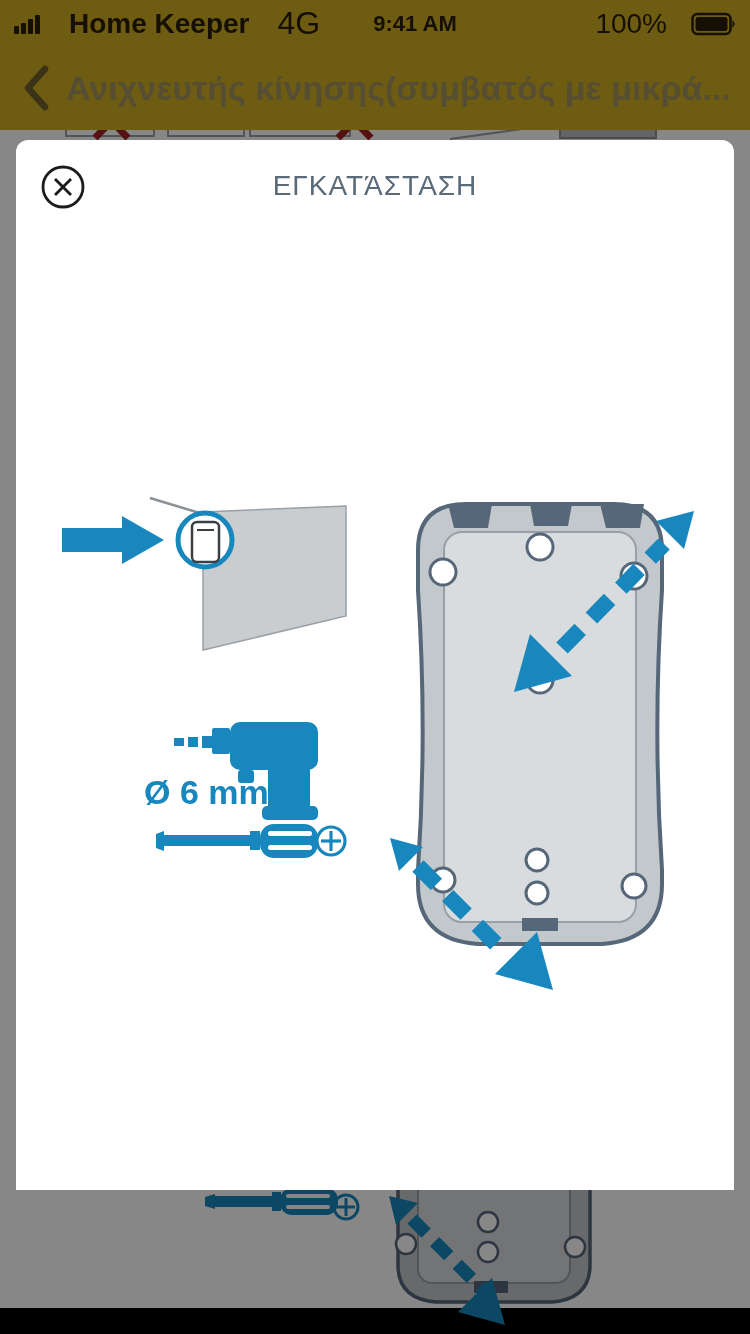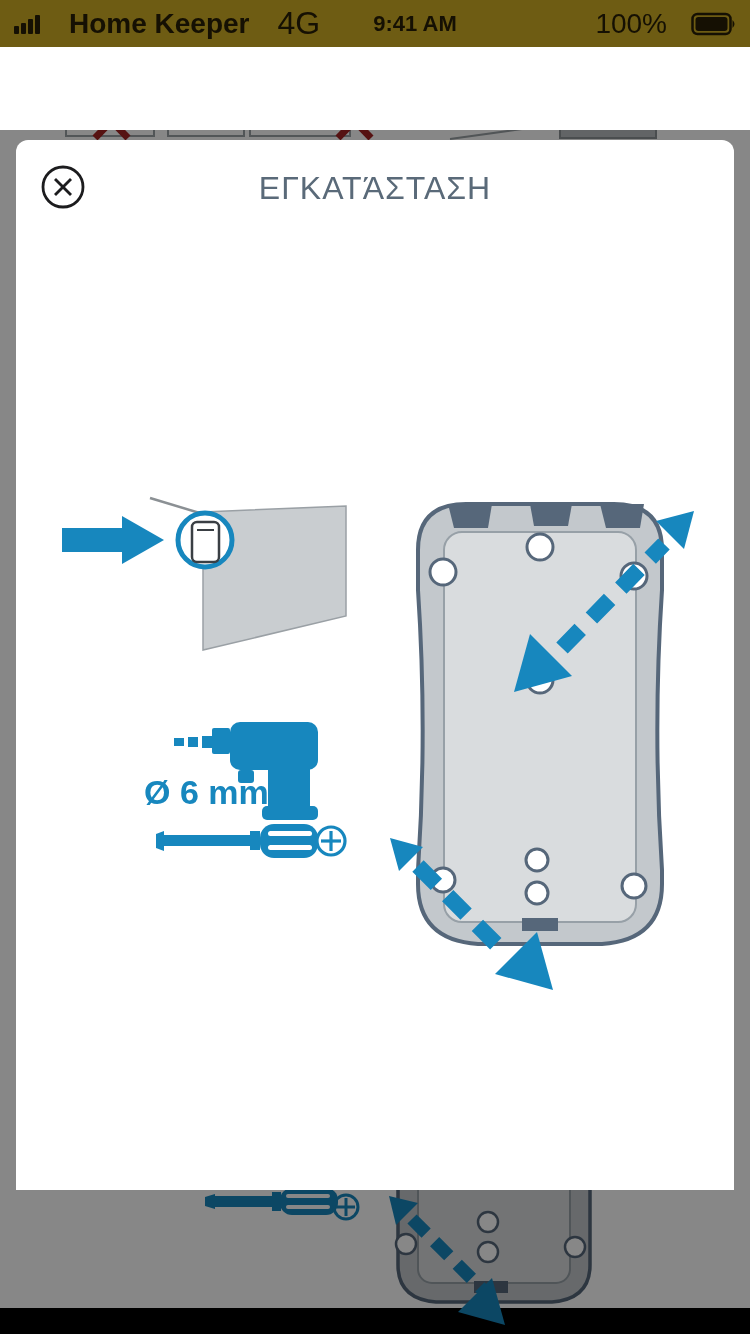--- a/index.html
+++ b/index.html
@@ -39,21 +39,21 @@
   .scrim{position:absolute;left:0;top:0;width:750px;height:1204px;background:rgba(0,0,0,0.47);}
   
   .modal{
     position:absolute;left:16px;top:140px;width:718px;height:1050px;
     background:#ffffff;border-radius:12px 12px 0 0;overflow:hidden;z-index:5;
   }
   .modal-header{position:relative;height:110px;}
   .close-btn{position:absolute;left:24px;top:24px;width:46px;height:46px;background:none;border:none;padding:0;cursor:pointer;}
   .modal-title{
     position:absolute;left:0;right:0;top:30px;text-align:center;
-    font-size:32px;color:#5a6a79;letter-spacing:1px;font-weight:normal;
+    font-size:28px;color:#5a6a79;letter-spacing:1px;font-weight:normal;
   }
   .illus-svg{position:absolute;left:0;top:300px;}
 </style>
 </head>
 <body>
 
 <div class="screen">
 
   <div class="backdrop">
 
@@ -128,20 +128,28 @@
     <div class="sb-right">
       <span>100%</span>
       <svg width="47" height="26" viewBox="0 0 47 26">
         <rect x="1.5" y="3" width="38" height="20" rx="5" fill="none" stroke="#151003" stroke-width="2.5"></rect>
         <rect x="4.5" y="6" width="32" height="14" rx="3" fill="#151003"></rect>
         <path d="M41.5,9 q4,4 0,8 Z" fill="#151003"></path>
       </svg>
     </div>
   </div>
 
+  <div class="nav-bar">
+    <button class="back-btn">
+      <svg width="30" height="50" viewBox="0 0 30 50">
+        <polyline points="24,6 7,25 24,44" fill="none" stroke="#3a3317" stroke-width="6.5" stroke-linecap="round" stroke-linejoin="round"></polyline>
+      </svg>
+    </button>
+    <div class="nav-title">Ανιχνευτής κίνησης(συμβατός με μικρά...</div>
+  </div>
 
   <div class="modal">
     <div class="modal-header">
       <button class="close-btn">
         <svg width="46" height="46" viewBox="0 0 46 46">
           <circle cx="23" cy="23" r="20" fill="none" stroke="#1c1c1e" stroke-width="2.8"></circle>
           <line x1="15" y1="15" x2="31" y2="31" stroke="#1c1c1e" stroke-width="2.8"></line>
           <line x1="31" y1="15" x2="15" y2="31" stroke="#1c1c1e" stroke-width="2.8"></line>
         </svg>
       </button>

